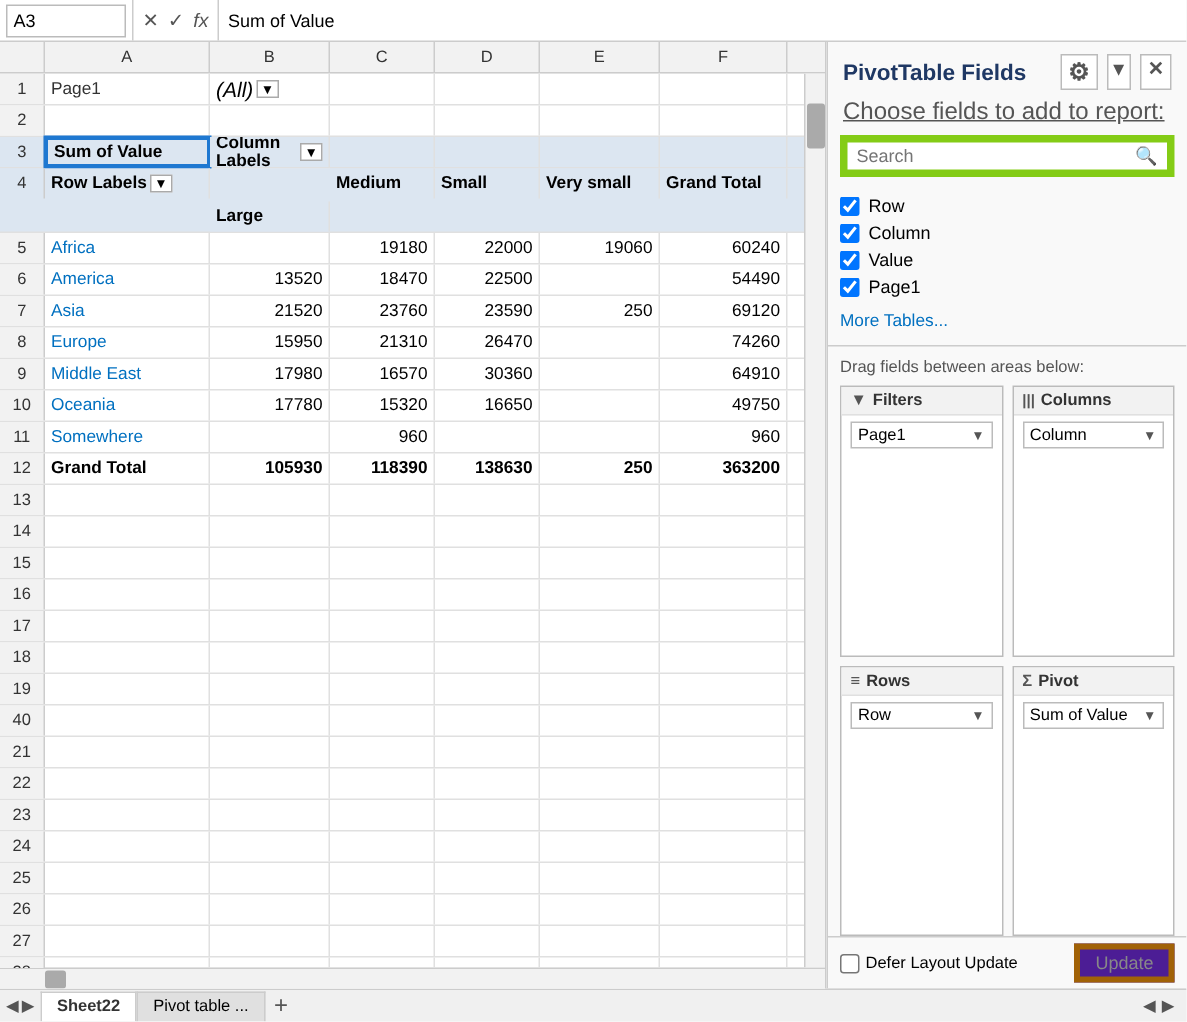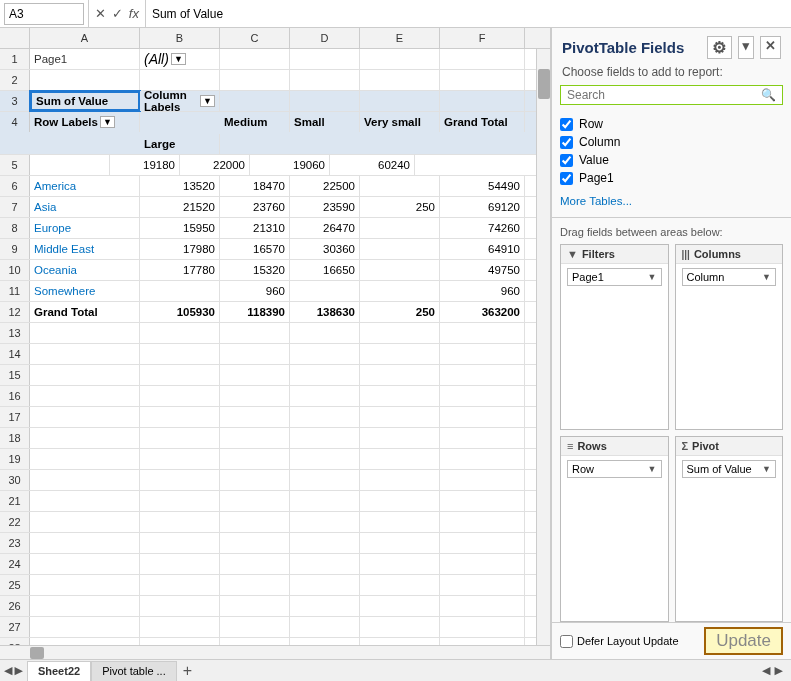--- a/index.html
+++ b/index.html
@@ -150,29 +150,30 @@
       font-weight: 600;
       color: #1f3864;
     }
     .pivot-panel-header-icons {
       display: flex;
       gap: 6px;
       color: #555;
       font-size: 14px;
     }
     .pivot-subtitle {
-      font-size: 12px;
+      font-size: 16px;
       color: #555;
       padding: 2px 10px 6px 10px;
+      text-decoration: underline;
     }
     .search-box {
       margin: 0 8px 6px 8px;
       display: flex;
       align-items: center;
-      border: 1px solid #84cc16;
+      border: 5px solid #84cc16;
       background: #fff;
       padding: 2px 6px;
     }
     .search-input {
       flex: 1;
       border: none;
       outline: none;
       font-size: 12px;
     }
     .field-list {
@@ -250,24 +251,24 @@
       border-top: 1px solid #ccc;
     }
     .defer-checkbox {
       display: flex;
       align-items: center;
       gap: 4px;
       font-size: 11px;
     }
     .update-btn {
       margin-left: auto;
-      background: #fef9c3;
-      border: 2px solid #a16207;
+      background: #4c1d95;
+      border: 4px solid #a16207;
       padding: 2px 10px;
-      font-size: 17px;
+      font-size: 12px;
       cursor: pointer;
       color: #888;
     }
 
     
     .sheet-tabs {
       display: flex;
       align-items: center;
       height: 22px;
       background: #f0f0f0;
@@ -423,20 +424,21 @@
           </div>
           <div class="cell col-b bold" style="background:#dce6f1;margin-top:22px;">Large</div>
           <div class="cell col-c bold right" style="background:#dce6f1; justify-content:flex-start;">Medium</div>
           <div class="cell col-d bold right" style="background:#dce6f1; justify-content:flex-start;">Small</div>
           <div class="cell col-e bold right" style="background:#dce6f1; justify-content:flex-start;">Very small</div>
           <div class="cell col-f bold right" style="background:#dce6f1; justify-content:flex-start;">Grand Total</div>
         </div>
 
         <div class="grid-row">
           <div class="row-num">5</div>
+          <div class="cell col-a blue-text">Africa</div>
           <div class="cell col-b right"></div>
           <div class="cell col-c right">19180</div>
           <div class="cell col-d right">22000</div>
           <div class="cell col-e right">19060</div>
           <div class="cell col-f right">60240</div>
         </div>
 
         <div class="grid-row">
           <div class="row-num">6</div>
           <div class="cell col-a blue-text">America</div>
@@ -564,21 +566,21 @@
         <div class="grid-row">
             <div class="row-num">19</div>
             <div class="cell col-a"></div>
             <div class="cell col-b"></div>
             <div class="cell col-c"></div>
             <div class="cell col-d"></div>
             <div class="cell col-e"></div>
             <div class="cell col-f"></div>
           </div>
         <div class="grid-row">
-            <div class="row-num">30</div>
+            <div class="row-num">40</div>
             <div class="cell col-a"></div>
             <div class="cell col-b"></div>
             <div class="cell col-c"></div>
             <div class="cell col-d"></div>
             <div class="cell col-e"></div>
             <div class="cell col-f"></div>
           </div>
         <div class="grid-row">
             <div class="row-num">21</div>
             <div class="cell col-a"></div>

